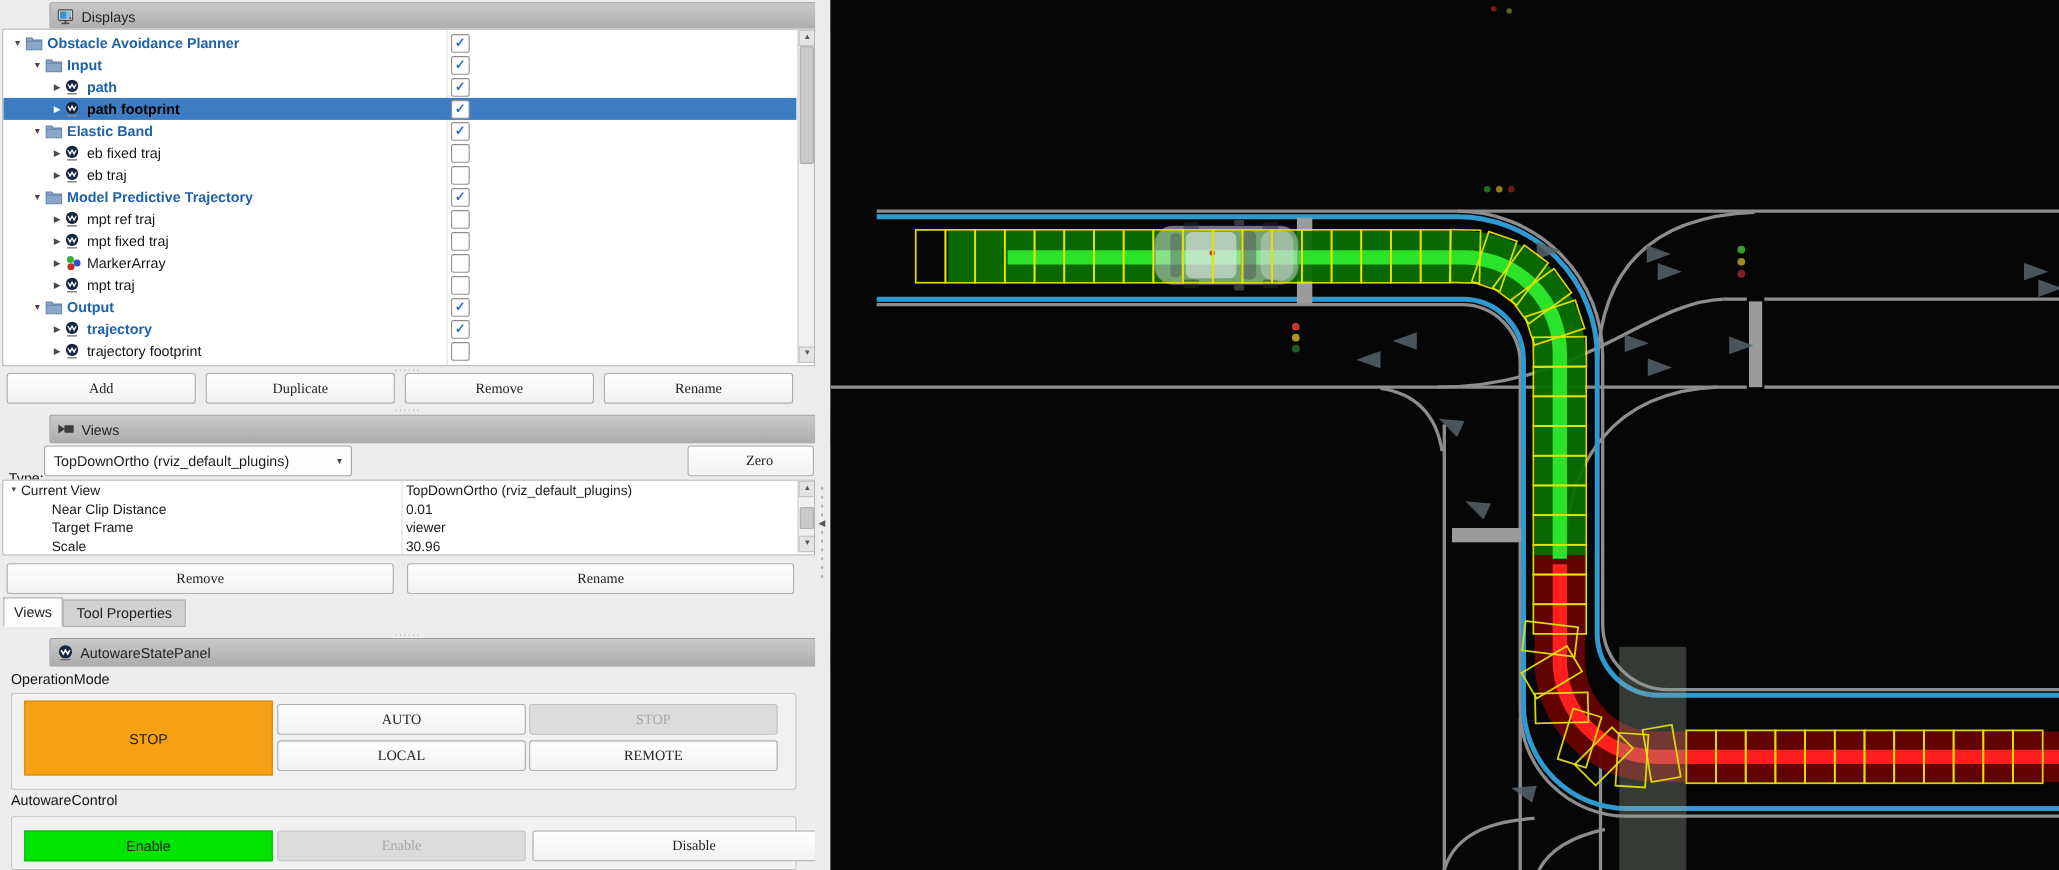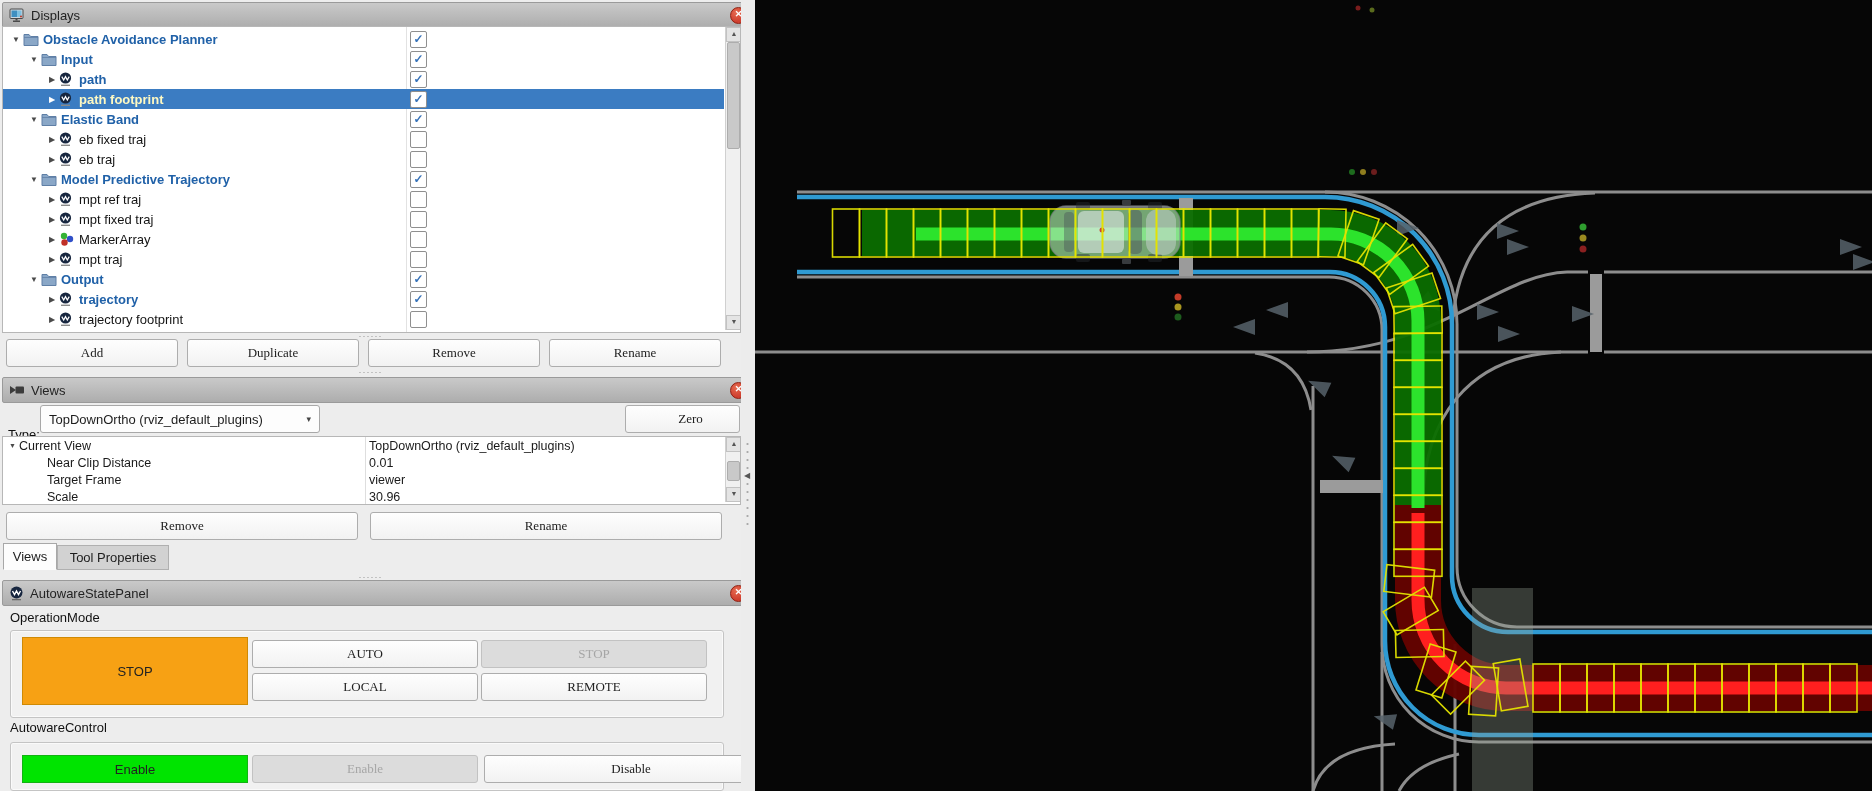--- a/index.html
+++ b/index.html
@@ -1,40 +1,40 @@
 <!DOCTYPE html>
 <html style="--selection-blue: #3b7cc2; --tree-item-blue: #2061a8; --check-blue: #3571b8; --close-red: #cf3f2f; --stop-orange: #f7a114; --enable-green: #00e400; --lane-blue: #2f9ad2; --road-gray: #8d8d8d; --path-green-dark: #0b6e00; --trajectory-green: #2ce32c; --path-red-dark: #640300; --trajectory-red: #ff1f1f; --footprint-yellow: #e3e300;"><head>
 <meta charset="utf-8">
 <style>
   html,body{margin:0;padding:0;background:#888;}
   .app{position:relative;width:1872px;height:791px;background:#ededed;overflow:hidden;
        font-family:"Liberation Sans",sans-serif;font-size:13px;color:#1c1c1c;}
   
   .titlebar{position:absolute;height:24px;background:linear-gradient(#c9c9c9,#adadad);
-            border:1px solid #9a9a9a;border-radius:2px;display:flex;align-items:center;padding:0 6px;gap:6px;}
+            border:1px solid #9a9a9a;border-radius:2px;display:flex;align-items:center;padding:0 6px;gap:6px;margin-left:43px;}
   .titlebar .ttl{font-size:13px;color:#232323;}
   .closebtn{position:absolute;right:5px;top:4px;width:15px;height:15px;border-radius:50%;
             background:radial-gradient(circle at 35% 30%,#e56a50,var(--close-red) 65%);
             border:1px solid #8f1f10;color:#fff;font-size:9px;font-weight:bold;line-height:13px;text-align:center;}
   .qbtn{background:linear-gradient(#fefefe,#f2f2f2);border:1px solid #adadad;border-radius:3px;
         display:flex;align-items:center;justify-content:center;font-size:13px;color:#1c1c1c;font-family:Liberation Serif, serif;}
   .qbtn.disabled{background:#dcdcdc;color:#a6a6a6;border-color:#c2c2c2;}
   .btnrow{position:absolute;display:flex;}
   .btnrow .qbtn{flex:1;height:26px;}
   .dots{position:absolute;width:100%;text-align:center;color:#8f8f8f;font-size:9px;letter-spacing:1px;line-height:6px;}
   
   .treebox{position:absolute;background:#fff;border:1px solid #b7b7b7;overflow:hidden;}
   .colsep{position:absolute;left:403px;top:0;bottom:0;width:1px;background:#e2e2e2;}
   .trow{position:relative;height:20px;display:flex;align-items:center;}
   .trow .exp{width:14px;font-size:8px;color:#4a4a4a;text-align:center;flex:none;}
   .trow .ticon{width:17px;height:16px;flex:none;margin-right:3px;display:inline-flex;align-items:center;}
   .trow .tlabel{white-space:nowrap;color:#141414;}
   .trow .tlabel.bold{font-weight:bold;color:var(--tree-item-blue);}
   .trow.sel{background:var(--selection-blue);}
-  .trow.sel .tlabel{color:#fef9c3;}
+  .trow.sel .tlabel{color:#000000;}
   .trow.sel .exp{color:#fff;}
   .cbcell{position:absolute;left:407px;top:2px;width:15px;height:15px;background:#fff;
           border:1px solid #8f8f8f;border-radius:2px;text-align:center;line-height:14px;
           font-size:12px;font-weight:bold;color:var(--check-blue);}
   
   .sbar{position:absolute;width:14px;background:#f0f0f0;border-left:1px solid #d0d0d0;}
   .sbar .sa{position:absolute;left:0;width:14px;height:13px;background:#e4e4e4;border:1px solid #c2c2c2;
             font-size:7px;color:#555;text-align:center;line-height:12px;}
   .sbar .sthumb{position:absolute;left:1px;width:11px;background:#c9c9c9;border:1px solid #adadad;border-radius:2px;}
   

